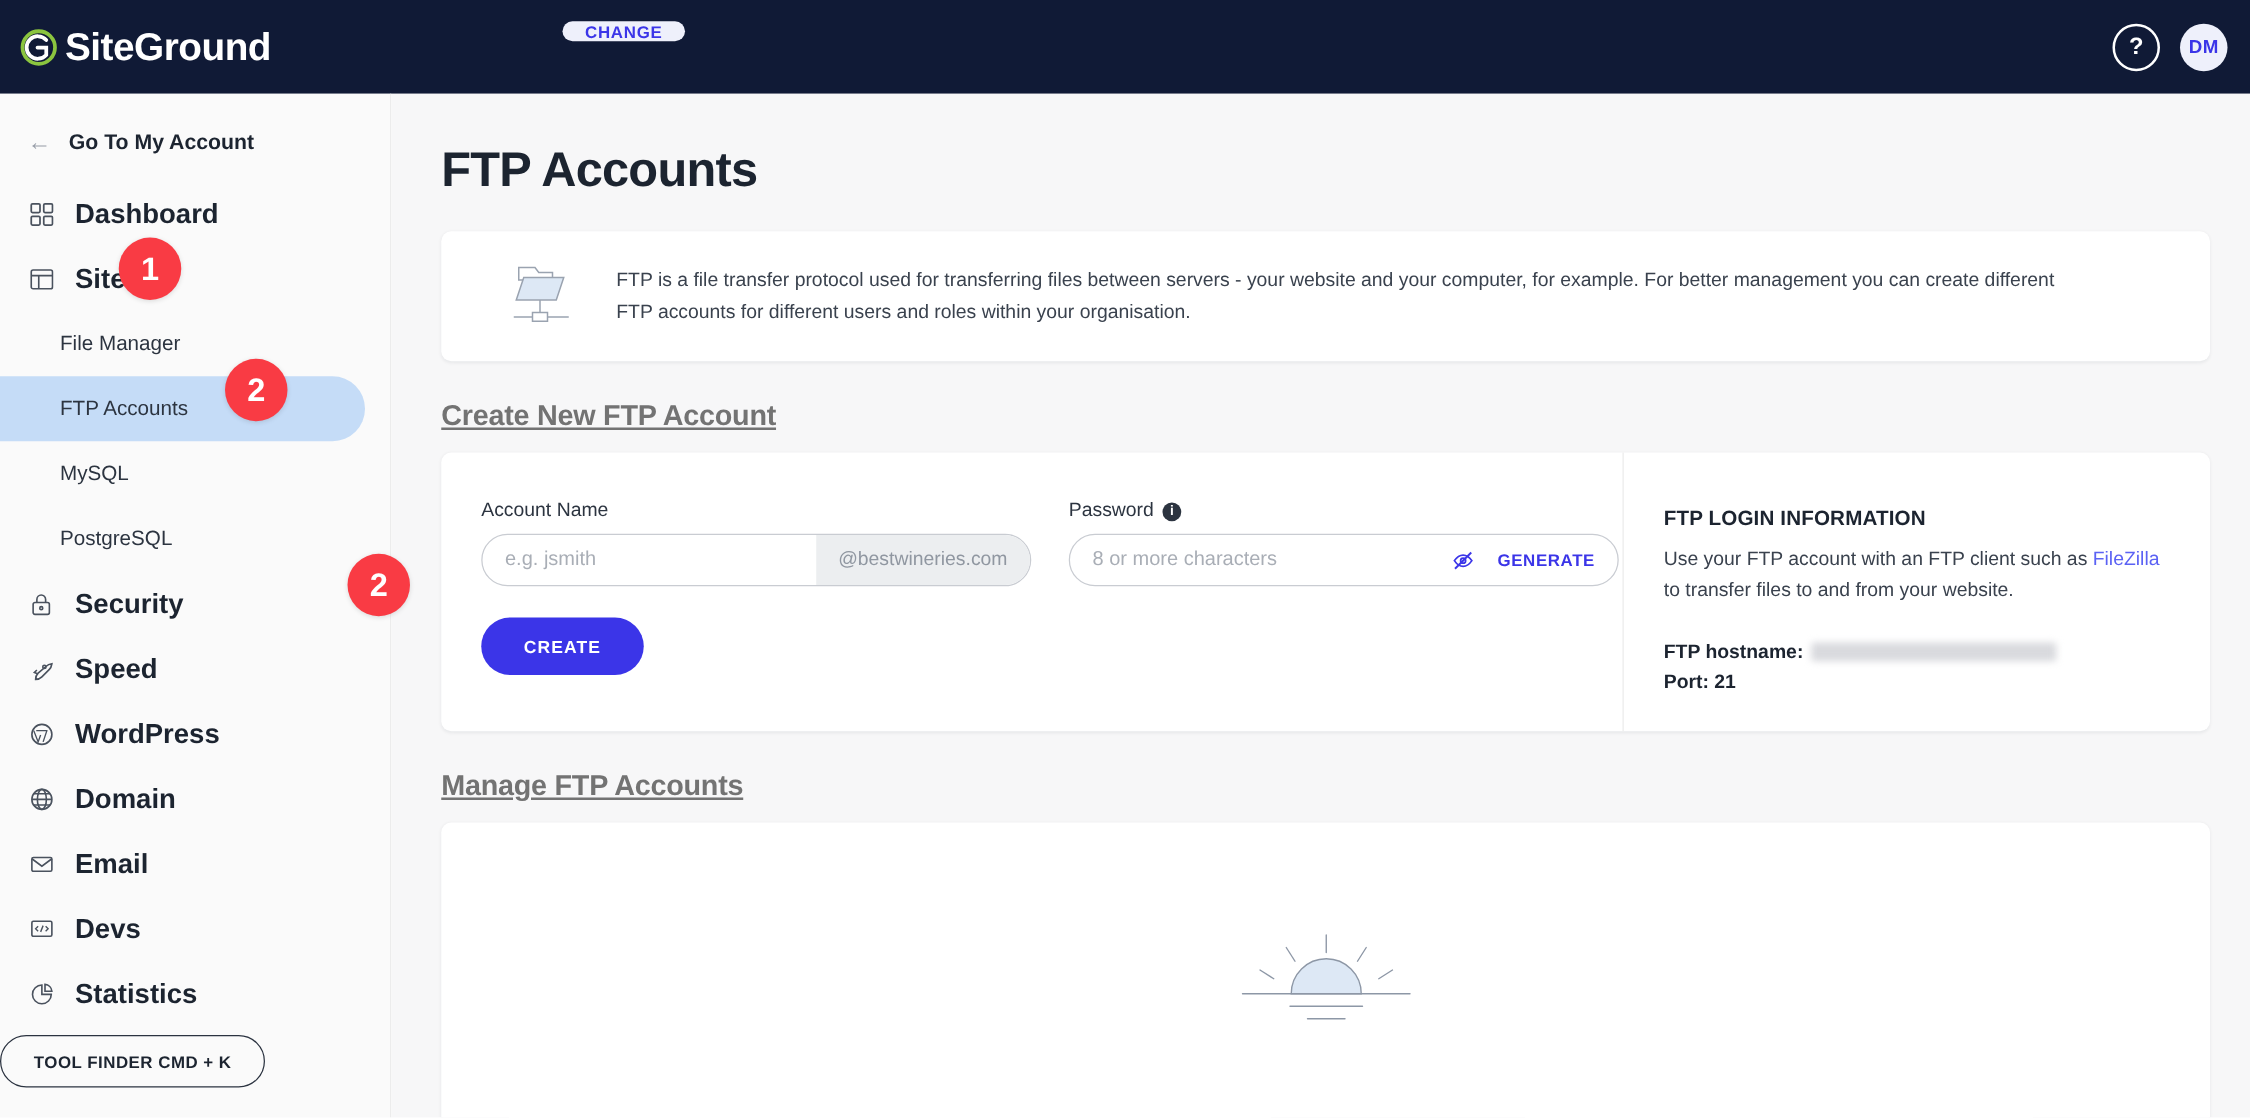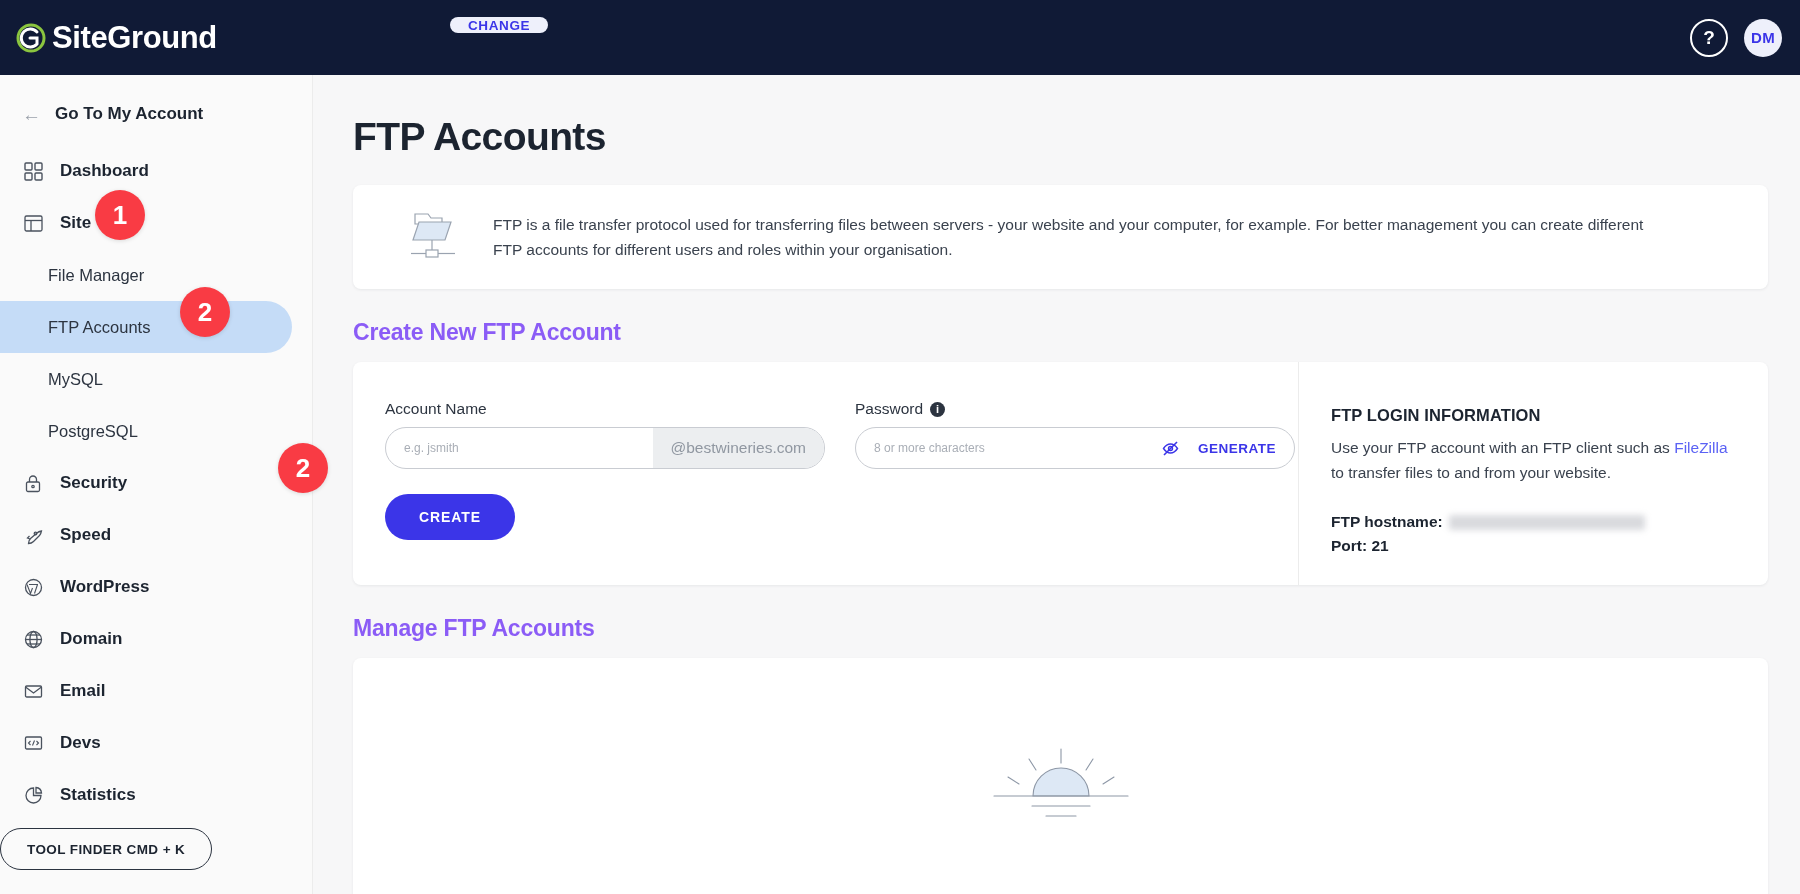--- a/index.html
+++ b/index.html
@@ -73,21 +73,21 @@
   .go-back .lbl { font-size: 17px; font-weight: 700; color: #1c2430; }
 
   .nav { margin-top: 14px; }
   .nav-item {
     position: relative;
     display: flex; align-items: center; gap: 16px;
     height: 52px; padding-left: 22px;
     cursor: pointer;
   }
   .nav-item .ico { width: 22px; height: 22px; display:flex; align-items:center; justify-content:center; color:#4a525e; }
-  .nav-item .lbl { font-size: 17px; font-weight: 700; color: #1c2430; }
+  .nav-item .lbl { font-size: 22px; font-weight: 700; color: #1c2430; }
   .sub-item {
     display: flex; align-items: center;
     height: 52px; padding-left: 48px;
     cursor: pointer;
   }
   .sub-item .lbl { font-size: 16.5px; font-weight: 400; color: #2c3440; }
   .sub-item.active {
     background: #c5dcf7;
     border-top-right-radius: 26px;
     border-bottom-right-radius: 26px;
@@ -132,22 +132,22 @@
     display: flex; align-items: center; gap: 10px;
     height: 104px; padding: 0 34px;
   }
   .info-icon { width: 96px; flex: 0 0 96px; display: flex; justify-content: center; }
   .info-text {
     font-size: 15.5px; line-height: 1.62; color: #3a424e;
     max-width: 1180px;
   }
 
   .section-title {
-    font-size: 23px; font-weight: 700; color: #8b5cf6;
-    margin: 30px 0 16px 0; letter-spacing: -0.2px;
+    font-size: 23px; font-weight: 700; color: #737373;
+    margin: 30px 0 16px 0; letter-spacing: -0.2px; text-decoration: underline;
   }
 
   
   .create-card { display: flex; height: 223px; }
   .create-left { flex: 1; padding: 38px 0 0 32px; position: relative; }
   .create-right {
     width: 470px; border-left: 1px solid #ececec;
     padding: 44px 30px 0 32px;
   }
   .field-row { display: flex; gap: 30px; }
@@ -165,21 +165,21 @@
   }
   .input-shell {
     display: flex; align-items: center;
     height: 42px; width: 440px;
     border: 1px solid #c9ccd2; border-radius: 21px;
     overflow: hidden; background: #ffffff;
   }
   .input-shell input {
     flex: 1; height: 100%; border: none; outline: none;
     padding: 0 18px; font-family: "Liberation Sans", sans-serif;
-    font-size: 12px; color: #4c1d95; background: transparent;
+    font-size: 16px; color: #4c1d95; background: transparent;
   }
   .input-shell input::placeholder { color: #a9aeb6; }
   .suffix {
     height: 100%; display: flex; align-items: center;
     padding: 0 18px; background: #eceef0; color: #9097a1;
     font-size: 15.5px;
   }
   .pw-shell { width: 440px; }
   .pw-shell .eye { padding: 0 8px; display:flex; align-items:center; cursor:pointer; }
   .generate {

